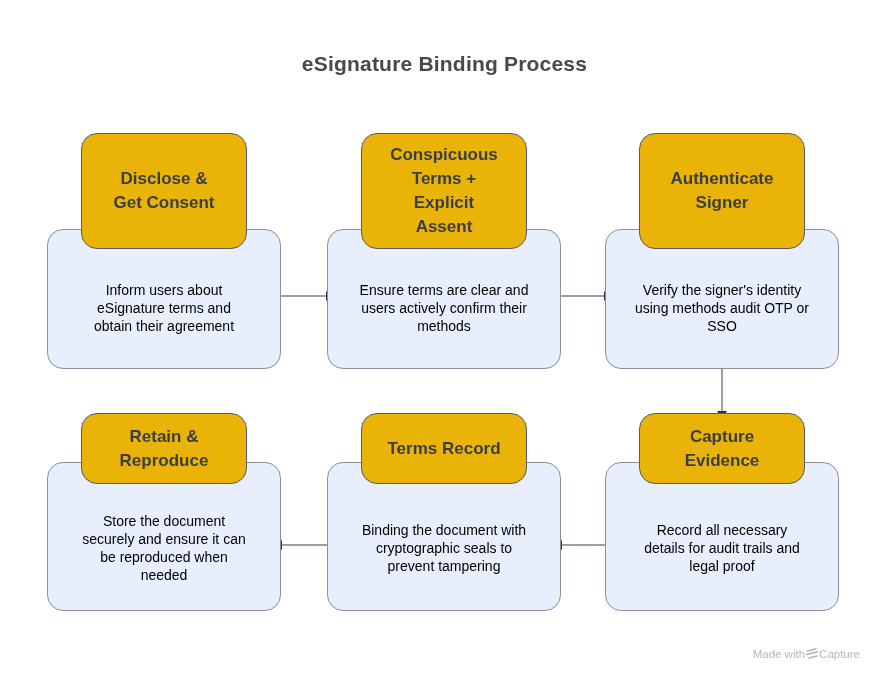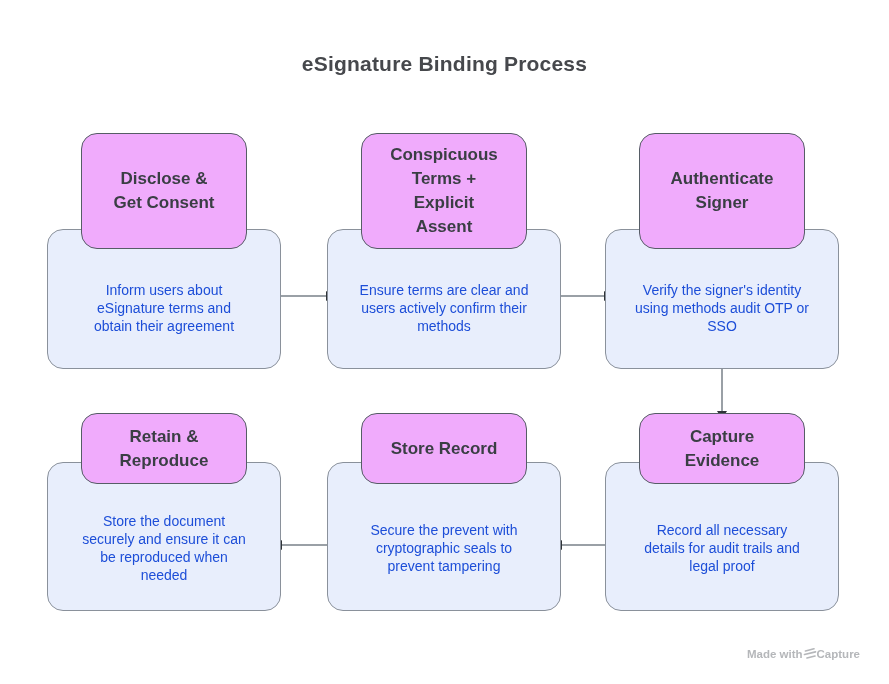--- a/index.html
+++ b/index.html
@@ -37,30 +37,30 @@
     align-items: center;
     justify-content: center;
     z-index: 1;
   }
   .row1 .node-body { height: 140px; padding: 22px 10px 4px 10px; }
   .row2 .node-body { height: 149px; padding: 26px 10px 4px 10px; }
   .node-desc {
     margin: 0;
     font-size: 14px;
     line-height: 18px;
-    color: #1d4ed8;
+    color: #000000;
     text-align: center;
     white-space: pre-line;
   }
   .node-header {
     position: absolute;
     left: 34px;
     width: 166px;
     box-sizing: border-box;
-    background: #f0abfc;
+    background: #eab308;
     border: 1.5px solid #565d66;
     border-radius: 16px;
     display: flex;
     align-items: center;
     justify-content: center;
     z-index: 2;
   }
   .row1 .node-header { top: -96px; height: 116px; }
   .row2 .node-header { top: -49px; height: 71px; }
   .node-title {
@@ -103,21 +103,20 @@
   }
   .watermark {
     position: absolute;
     top: 647px;
     right: 29px;
     display: flex;
     align-items: center;
     gap: 0;
     font-size: 11.5px;
     color: #b5b7ba;
-    font-weight: bold;
   }
   .napkin-logo { display: inline-block; }
 </style>
 </head>
 <body>
 
 <div class="canvas">
 
   <h1 class="diagram-title">eSignature Binding Process</h1>
 
@@ -166,26 +165,26 @@
 legal proof</p>
     </div>
     <div class="node-header">
       <span class="node-title">Capture
 Evidence</span>
     </div>
   </div>
 
   <div class="node row2" style="left:327px; top:462px;">
     <div class="node-body">
-      <p class="node-desc">Secure the prevent with
+      <p class="node-desc">Binding the document with
 cryptographic seals to
 prevent tampering</p>
     </div>
     <div class="node-header">
-      <span class="node-title">Store Record</span>
+      <span class="node-title">Terms Record</span>
     </div>
   </div>
 
   <div class="node row2" style="left:47px; top:462px;">
     <div class="node-body">
       <p class="node-desc">Store the document
 securely and ensure it can
 be reproduced when
 needed</p>
     </div>

